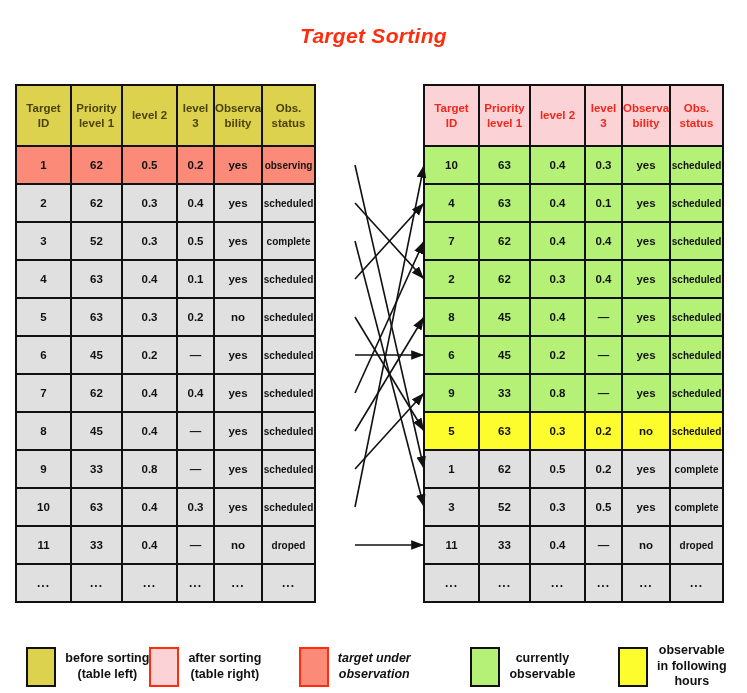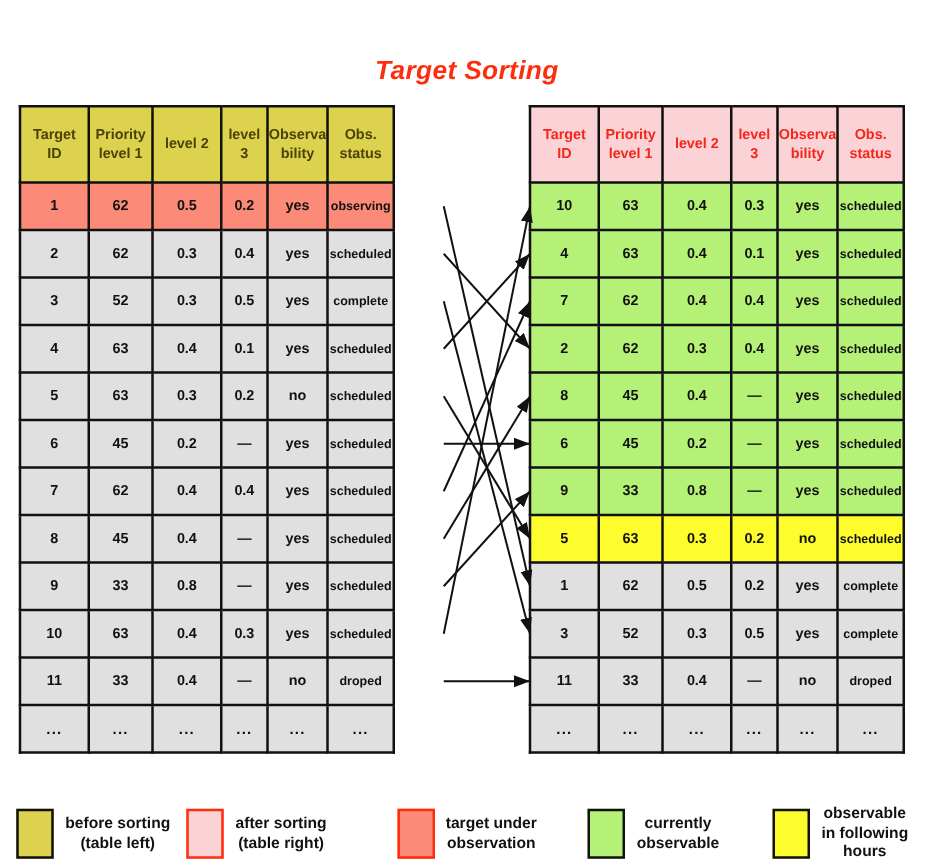--- a/index.html
+++ b/index.html
@@ -6,21 +6,21 @@
     margin: 0; padding: 0;
     background: #ffffff;
     width: 747px; height: 693px;
     overflow: hidden;
     font-family: "Liberation Sans", sans-serif;
   }
   #root { position: relative; width: 747px; height: 693px; }
 
   #title {
     position: absolute;
-    left: 0; top: 45px; width: 747px;
+    left: 0; top: 24px; width: 747px;
     text-align: center;
     font-size: 21px;
     font-weight: bold;
     font-style: italic;
     color: #ff2d0d;
     letter-spacing: .3px;
   }
 
   .tbl {
     position: absolute;
@@ -319,31 +319,31 @@
         <line x1="355" y1="355" x2="424" y2="355" marker-end="url(#ah)"></line>
         <line x1="355" y1="393" x2="424" y2="241" marker-end="url(#ah)"></line>
         <line x1="355" y1="431" x2="424" y2="317" marker-end="url(#ah)"></line>
         <line x1="355" y1="469" x2="424" y2="393" marker-end="url(#ah)"></line>
         <line x1="355" y1="507" x2="424" y2="165" marker-end="url(#ah)"></line>
         <line x1="355" y1="545" x2="424" y2="545" marker-end="url(#ah)"></line>
       </g>
   </svg>
 
   <div id="legend">
-      <div class="leg-item" style="flex: 1 1 0px; justify-content: center;">
+      <div class="leg-item" style="flex: 1 1 0px; justify-content: flex-end;">
         <div class="leg-sw" style="background: rgb(221, 210, 78); border-color: rgb(17, 17, 17);"></div>
         <div class="leg-txt" style="margin-left: 9px;">before sorting
 (table left)</div>
       </div>
       <div class="leg-item" style="flex: 1 1 0px; justify-content: flex-start;">
         <div class="leg-sw" style="background: rgb(251, 211, 215); border-color: rgb(255, 45, 13);"></div>
         <div class="leg-txt" style="margin-left: 9px;">after sorting
 (table right)</div>
       </div>
-      <div class="leg-item" style="flex: 1 1 0px; justify-content: center;">
+      <div class="leg-item" style="flex: 1 1 0px; justify-content: flex-start; font-style: italic;">
         <div class="leg-sw" style="background: rgb(251, 138, 120); border-color: rgb(255, 45, 13);"></div>
         <div class="leg-txt" style="margin-left: 9px;">target under
 observation</div>
       </div>
       <div class="leg-item" style="flex: 1 1 0px; justify-content: center;">
         <div class="leg-sw" style="background: rgb(182, 241, 119); border-color: rgb(17, 17, 17);"></div>
         <div class="leg-txt" style="margin-left: 9px;">currently
 observable</div>
       </div>
       <div class="leg-item" style="flex: 1 1 0px; justify-content: center;">

